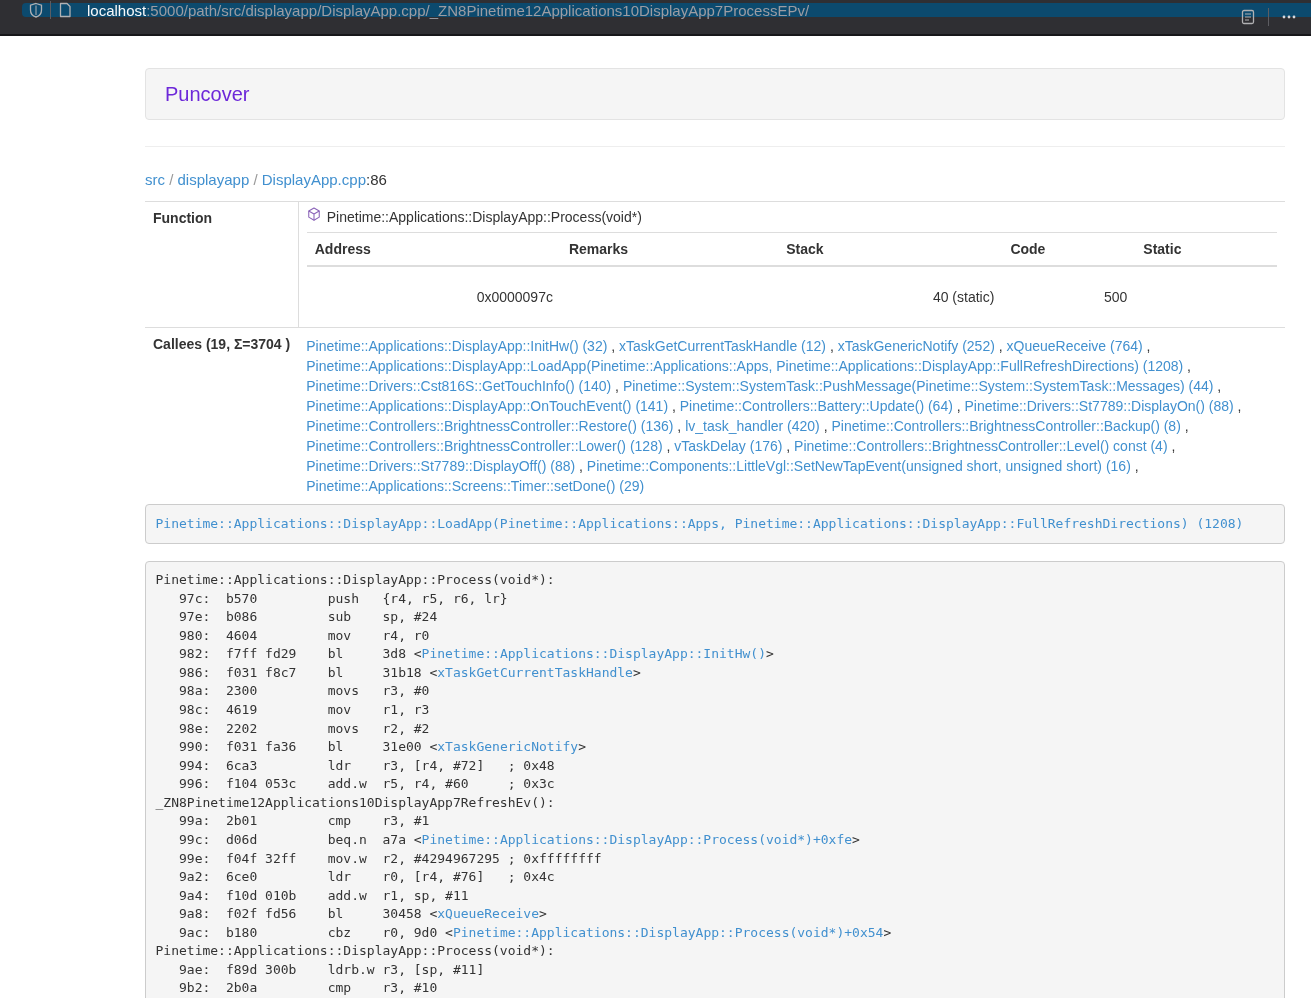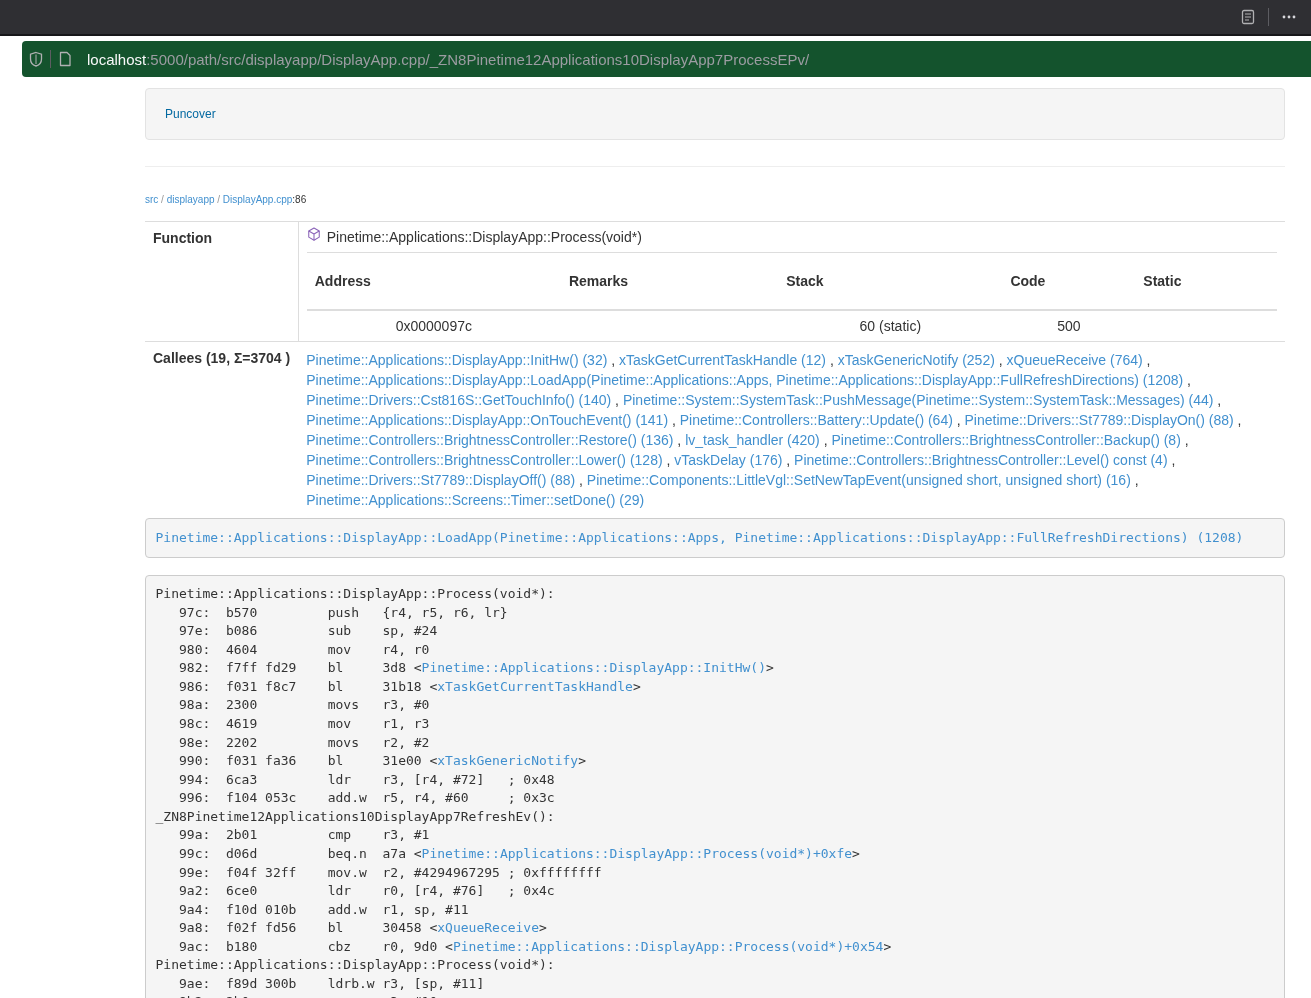--- a/index.html
+++ b/index.html
@@ -10,42 +10,42 @@
     font-family:"Liberation Sans", sans-serif;
     font-size:14px; color:#333;
   }
 
   
   .toolbar {
     position:relative; width:100%; height:36px;
     background:#2f2f33; border-bottom:2px solid #17171a;
   }
   .urlfield {
-    position:absolute; left:22px; right:0; top:3px; height:36px;
-    background:#14532d; border-radius:4px 0 0 4px;
-    display:flex; align-items:center;margin-top:38px;
+    position:absolute; left:22px; right:0; top:3px; height:14px;
+    background:#0c4a6e; border-radius:4px 0 0 4px;
+    display:flex; align-items:center;
   }
   .urlfield .icon-btn { display:flex; align-items:center; justify-content:center; width:28px; height:28px; }
   .vsep { width:1px; height:18px; background:#5d5d62; }
   .urltext { margin-left:8px; font-size:15px; color:#9c9ca2; white-space:nowrap; overflow:hidden; }
   .urltext .host { color:#f9f9fa; }
   .chrome-right { position:absolute; right:6px; top:3px; height:28px; display:flex; align-items:center; }
   .chrome-right .icon-btn { display:flex; align-items:center; justify-content:center; width:32px; height:28px; }
   .chrome-right .vsep { margin:0 4px; }
 
   
   .container { width:1170px; margin-left:130px; padding:0 15px; }
 
   .well {
-    margin-top:52px; height:52px; line-height:50px;
+    margin-top:32px; height:52px; line-height:50px;
     background:#f5f5f5; border:1px solid #e3e3e3; border-radius:4px;
-    padding:0 19px; font-size:12px; color:#0369a1;
+    padding:0 19px; font-size:20px; color:#6d28d9;
   }
   hr.rule { border:0; border-top:1px solid #eee; margin:26px 0 0 0; }
-  .breadcrumb { margin:25px 0 13px 0; font-size:10px; line-height:16px; }
+  .breadcrumb { margin:25px 0 13px 0; font-size:15px; line-height:16px; }
   .breadcrumb .sep { color:#999; }
   .breadcrumb .line-no { color:#333; }
 
   a.lnk { color:#4190cf; text-decoration:none; cursor:pointer; }
 
   
   table.tbl { width:100%; border-collapse:collapse; }
   table.tbl > tbody > tr > th, table.tbl > tbody > tr > td {
     border-top:1px solid #ddd; text-align:left; vertical-align:top;
     font-size:14px; line-height:20px;
@@ -54,23 +54,23 @@
     width:153px; padding:6px 8px; font-weight:bold; white-space:nowrap;
   }
   td.fn-td { border-left:1px solid #ddd; padding:0 8px; }
   td.plain-td { padding:8px 8px; }
   .fn-name { padding:5px 0; display:flex; align-items:flex-end; }
   .fn-name .cube { margin-right:6px; flex:0 0 auto; }
 
   table.inner { width:100%; border-collapse:collapse; }
   table.inner th {
     border-top:1px solid #ddd; border-bottom:2px solid #ddd;
-    padding:18px 8px; text-align:left; font-weight:bold; line-height:20px;
-  }
-  table.inner td { padding:5px 8px; text-align:center; line-height:20px; }
+    padding:6px 8px; text-align:left; font-weight:bold; line-height:20px;
+  }
+  table.inner td { padding:20px 8px; text-align:right; line-height:20px; }
 
   .callees-cell div { line-height:20px; }
 
   
   pre {
     background:#f5f5f5; border:1px solid #ccc; border-radius:4px;
     padding:9.5px; margin:0;
     font-family:"DejaVu Sans Mono", monospace;
     font-size:13px; line-height:1.42857;
     color:#333; white-space:pre; overflow:hidden;
@@ -152,21 +152,21 @@
                 <tr>
               <th>Address</th>
               <th>Remarks</th>
               <th>Stack</th>
               <th>Code</th>
               <th>Static</th>
             </tr>
             <tr>
               <td>0x0000097c</td>
               <td></td>
-              <td>60 (static)</td>
+              <td>40 (static)</td>
               <td>500</td>
               <td></td>
             </tr>
           </tbody>
             </table>
         </td>
       </tr>
       <tr>
         <th class="lbl">Callees (19, Σ=3704 )</th>
         <td class="plain-td callees-cell">

